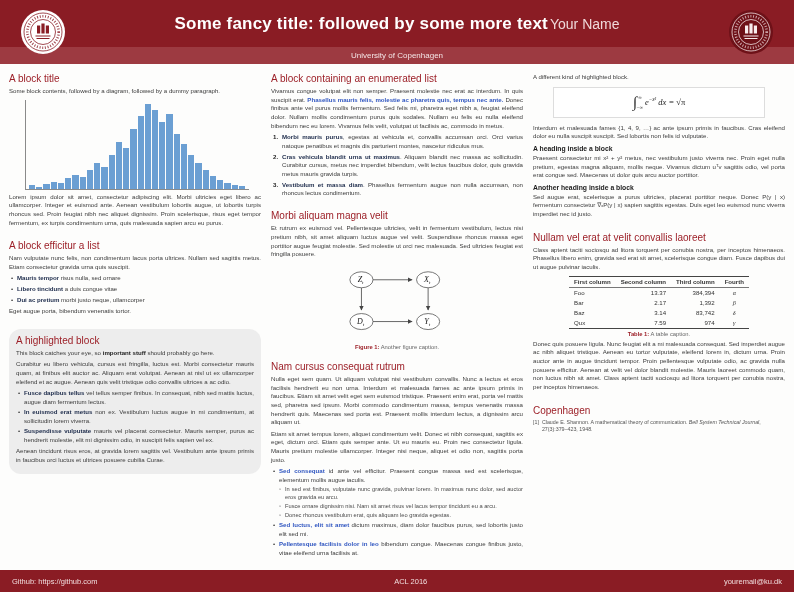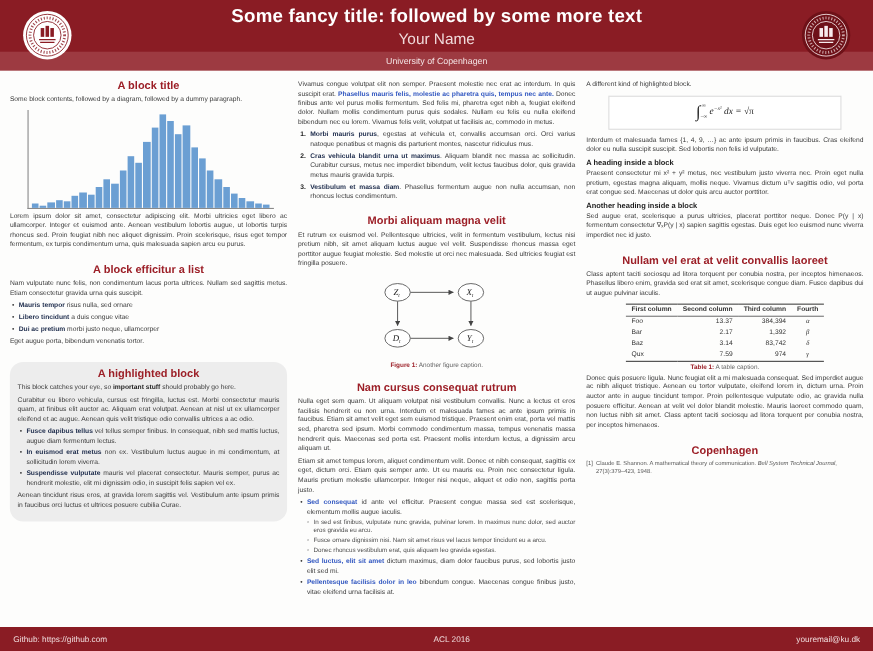--- a/index.html
+++ b/index.html
@@ -1,31 +1,31 @@
 <!DOCTYPE html>
 <html><head>
 <meta charset="utf-8">
 <style>
   * { margin:0; padding:0; box-sizing:border-box; }
   body { background:#e9e9e9; font-family:"Liberation Sans", sans-serif; }
   .poster{ width:794px; height:592px; display:flex; flex-direction:column; background:#fdfdfc; margin:0 auto; overflow:hidden; }
 
   
   .header{ position:relative; background:#8a1c24; color:#fff; flex:0 0 64px; }
-  .header-main{ height:47px; display:flex; flex-direction:column; align-items:center; justify-content:center; gap:2px; }
+  .header-main{ height:47px; display:flex; align-items:center; justify-content:center; gap:2px; }
   .header-title{ font-size:17px; font-weight:bold; letter-spacing:.2px; }
   .header-author{ font-size:14px; color:#f0d9da; }
   .header-strip{ height:17px; background:#9d3a41; display:flex; align-items:center; justify-content:center; font-size:8px; color:#f4e5e6; }
   .logo{ position:absolute; top:9px; width:46px; height:46px; }
   .logo-left{ left:20px; } .logo-right{ right:20px; }
 
   
   .body{ flex:1; display:grid; grid-template-columns:1fr 1fr 1fr; gap:10px; padding:9px 9px 4px; overflow:hidden; background:#fdfdfc; }
   .column{ display:flex; flex-direction:column; gap:10px; min-width:0; }
-  .block-title{ color:#9c1f27; font-weight:bold; text-align:center; font-size:10px; margin-bottom:3px; }
+  .block-title{ color:#9c1f27; font-weight:normal; text-align:left; font-size:10px; margin-bottom:3px; }
   .p{ font-size:6.1px; line-height:1.42; color:#3b3b3b; text-align:justify; margin-bottom:3px; }
   .bold-dark{ font-weight:bold; color:#1c1c1c; }
   .lead-dark{ font-weight:bold; color:#22304f; }
   .lead-blue{ font-weight:bold; color:#3056c0; }
   .inline-blue{ font-weight:bold; color:#3056c0; }
 
   ul.bullets{ list-style:none; margin:2px 0 3px 1px; }
   ul.bullets > li{ font-size:6.1px; line-height:1.4; color:#3b3b3b; padding-left:7px; position:relative; margin-bottom:2px; text-align:justify; }
   ul.bullets > li::before{ content:"•"; position:absolute; left:1px; color:#333; }
   ul.subbullets{ list-style:none; margin:1.5px 0 1px 0; }
@@ -179,20 +179,21 @@
           <li><span class="lead-dark">In euismod erat metus</span><span> non ex. Vestibulum luctus augue in mi condimentum, at sollicitudin lorem viverra.</span></li>
           <li><span class="lead-dark">Suspendisse vulputate</span><span> mauris vel placerat consectetur. Mauris semper, purus ac hendrerit molestie, elit mi dignissim odio, in suscipit felis sapien vel ex.</span></li>
         </ul>
         <p class="p">Aenean tincidunt risus eros, at gravida lorem sagittis vel. Vestibulum ante ipsum primis in faucibus orci luctus et ultrices posuere cubilia Curae.</p>
       </section>
     </div>
 
     <div class="column">
 
       <section class="block">
+        <h2 class="block-title">A block containing an enumerated list</h2>
         <p class="p"><span>Vivamus congue volutpat elit non semper. Praesent molestie nec erat ac interdum. In quis suscipit erat. </span><span class="inline-blue">Phasellus mauris felis, molestie ac pharetra quis, tempus nec ante.</span><span> Donec finibus ante vel purus mollis fermentum. Sed felis mi, pharetra eget nibh a, feugiat eleifend dolor. Nullam mollis condimentum purus quis sodales. Nullam eu felis eu nulla eleifend bibendum nec eu lorem. Vivamus felis velit, volutpat ut facilisis ac, commodo in metus.</span></p>
         <ol class="enum">
           <li><span class="lead-dark">Morbi mauris purus</span><span>, egestas at vehicula et, convallis accumsan orci. Orci varius natoque penatibus et magnis dis parturient montes, nascetur ridiculus mus.</span></li>
           <li><span class="lead-dark">Cras vehicula blandit urna ut maximus</span><span>. Aliquam blandit nec massa ac sollicitudin. Curabitur cursus, metus nec imperdiet bibendum, velit lectus faucibus dolor, quis gravida metus mauris gravida turpis.</span></li>
           <li><span class="lead-dark">Vestibulum et massa diam</span><span>. Phasellus fermentum augue non nulla accumsan, non rhoncus lectus condimentum.</span></li>
         </ol>
       </section>
 
       <section class="block">
         <h2 class="block-title">Morbi aliquam magna velit</h2>

